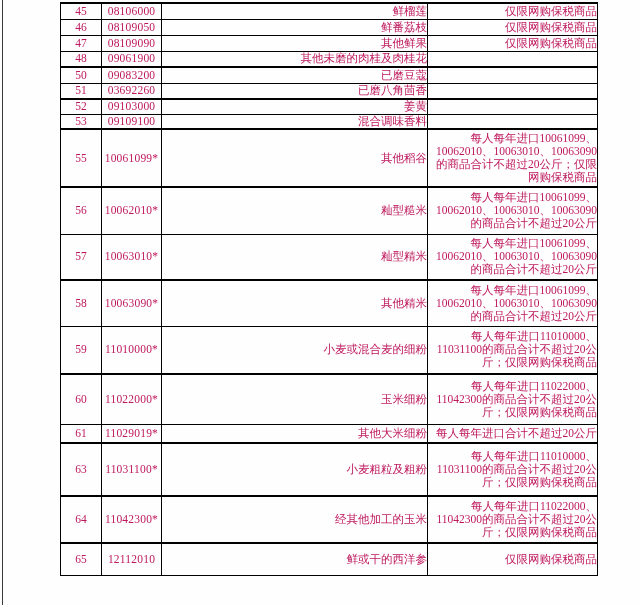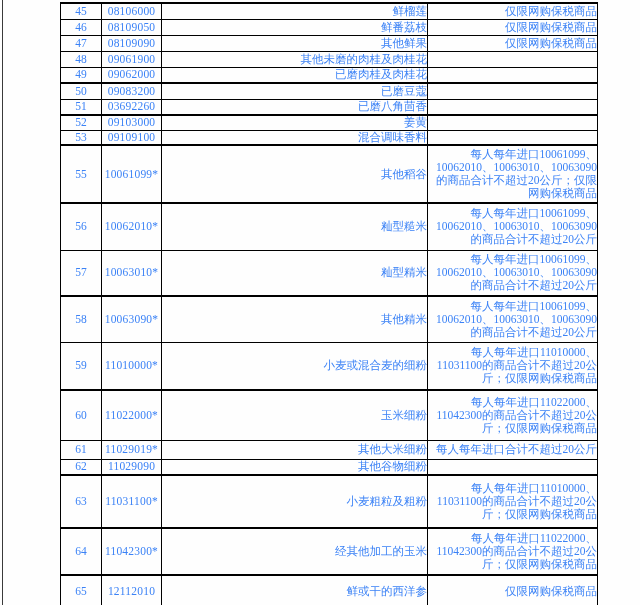--- a/index.html
+++ b/index.html
@@ -7,21 +7,21 @@
     padding: 0;
     background: #ffffff;
   }
   .page {
     position: relative;
     width: 640px;
     height: 605px;
     background: #fefefe;
     overflow: hidden;
     font-family: "Liberation Serif", "DejaVu Serif", serif;
-    color: #3b82f6;
+    color: #be185d;
   }
   .page-edge-line {
     position: absolute;
     left: 2px;
     top: 0;
     width: 1px;
     height: 605px;
     background: #3a3a3a;
   }
   table.tariff {
@@ -97,26 +97,20 @@
           <td class="code">08109090</td>
           <td class="name">其他鲜果</td>
           <td class="remark">仅限网购保税商品</td>
         </tr>
         <tr style="height: 16px;">
           <td class="no">48</td>
           <td class="code">09061900</td>
           <td class="name">其他未磨的肉桂及肉桂花</td>
           <td class="remark"></td>
         </tr>
-        <tr style="height: 16px;">
-          <td class="no">49</td>
-          <td class="code">09062000</td>
-          <td class="name">已磨肉桂及肉桂花</td>
-          <td class="remark"></td>
-        </tr>
         <tr class="thick" style="height: 16px;">
           <td class="no">50</td>
           <td class="code">09083200</td>
           <td class="name">已磨豆蔻</td>
           <td class="remark"></td>
         </tr>
         <tr style="height: 16px;">
           <td class="no">51</td>
           <td class="code">03692260</td>
           <td class="name">已磨八角茴香</td>
@@ -182,26 +176,20 @@
           <td class="remark">每人每年进口11022000、
 11042300的商品合计不超过20公
 斤；仅限网购保税商品</td>
         </tr>
         <tr style="height: 19px;">
           <td class="no">61</td>
           <td class="code">11029019*</td>
           <td class="name">其他大米细粉</td>
           <td class="remark">每人每年进口合计不超过20公斤</td>
         </tr>
-        <tr style="height: 16px;">
-          <td class="no">62</td>
-          <td class="code">11029090</td>
-          <td class="name">其他谷物细粉</td>
-          <td class="remark"></td>
-        </tr>
         <tr class="thick" style="height: 53px;">
           <td class="no">63</td>
           <td class="code">11031100*</td>
           <td class="name">小麦粗粒及粗粉</td>
           <td class="remark">每人每年进口11010000、
 11031100的商品合计不超过20公
 斤；仅限网购保税商品</td>
         </tr>
         <tr class="thick" style="height: 47px;">
           <td class="no">64</td>

